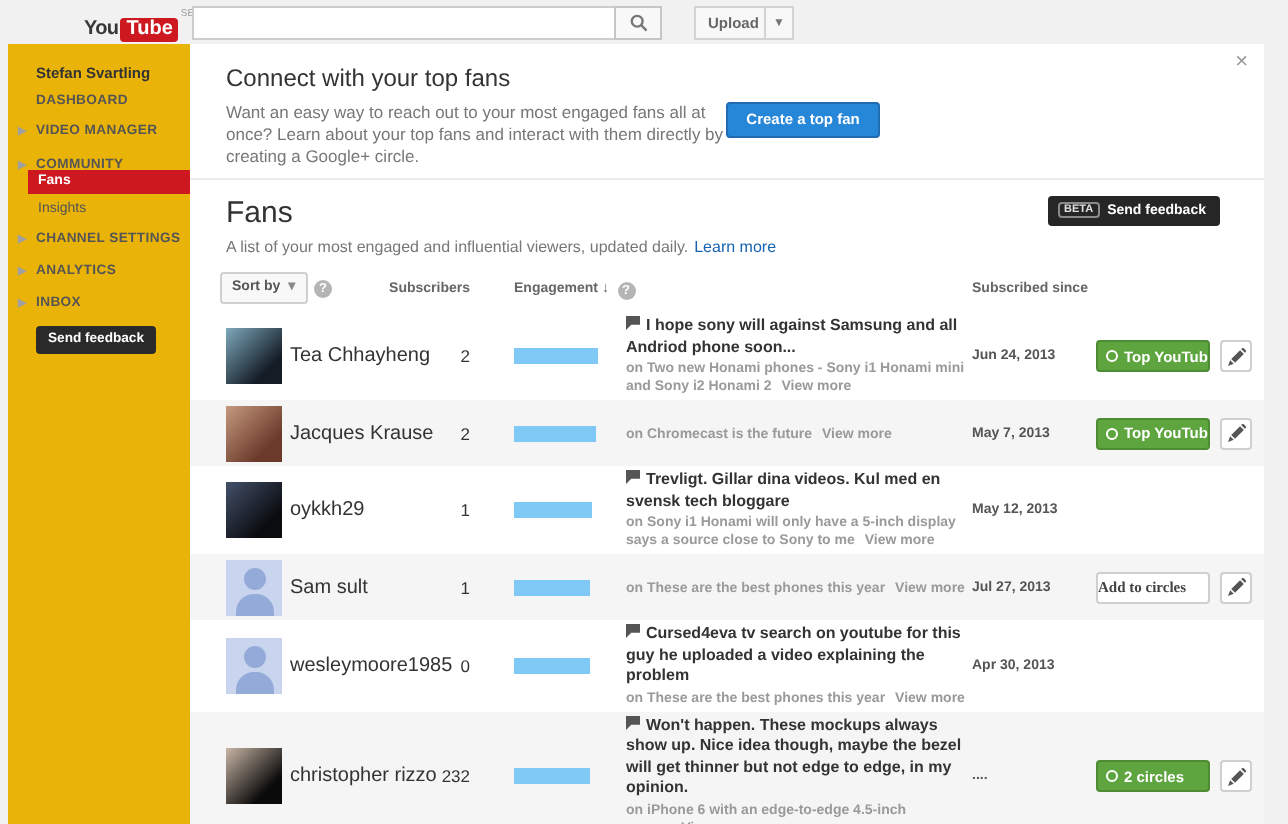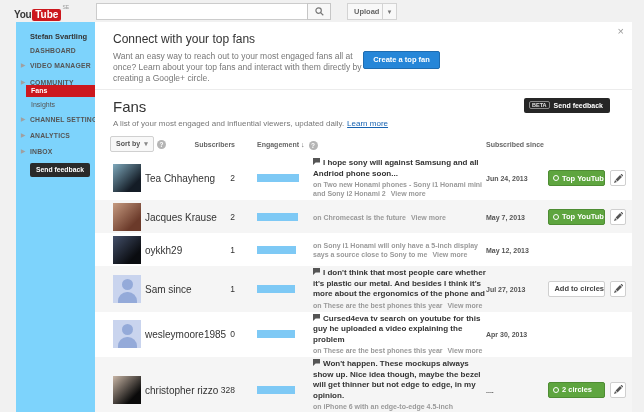--- a/index.html
+++ b/index.html
@@ -3,31 +3,31 @@
 <meta charset="utf-8">
 <style>
   * { margin:0; padding:0; box-sizing:border-box; }
   html,body { width:644px; height:412px; }
   body { font-family:"Liberation Sans", sans-serif; background:#f1f1f1; position:relative; overflow:hidden; }
   #stage { position:absolute; inset:0; width:644px; height:412px; overflow:hidden; }
 
   
   .topbar { position:absolute; top:0; left:0; right:0; height:22px; background:#f1f1f1; z-index:5; }
   .logo { position:absolute; left:14px; top:4px; white-space:nowrap; }
-  .logo-you { font-weight:bold; color:#383838; font-size:10px; letter-spacing:-0.3px; }
+  .logo-you { font-weight:bold; color:#383838; font-size:10px; letter-spacing:-0.3px;margin-left:28px; }
   .logo-tube { background:var(--brand-red,#cc181e); color:#fff; font-weight:bold; font-size:10px; padding:0 3px 1px 3px; border-radius:2px; margin-left:1px; }
   .logo-region { font-size:5px; color:#999; vertical-align:top; margin-left:1px; }
   .search-input { position:absolute; left:96px; top:3px; width:211px; height:17px; border:1px solid #ccc; background:#fff; font-size:9px; padding:0 4px; outline:none; border-right:none; }
   .search-btn { position:absolute; left:307px; top:3px; width:24px; height:17px; border:1px solid #c6c6c6; background:#f8f8f8; display:flex; align-items:center; justify-content:center; cursor:pointer; }
   .upload-btn { position:absolute; left:347px; top:3px; height:17px; border:1px solid #d3d3d3; background:#f8f8f8; font-size:7.5px; color:#666; font-weight:bold; padding:0 6px; line-height:15px; cursor:pointer; }
   .upload-caret-btn { position:absolute; left:382px; top:3px; width:15px; height:17px; border:1px solid #d3d3d3; background:#f8f8f8; color:#777; font-size:6px; text-align:center; line-height:16px; cursor:pointer; }
   .upload-caret-btn::before { content:"▼"; }
 
   
-  .sidebar { position:absolute; left:16px; top:22px; width:95px; bottom:0; background:#7dd3fc; }
+  .sidebar { position:absolute; left:4px; top:22px; width:95px; bottom:0; background:#eab308; }
   .user-name { position:absolute; left:14px; top:10px; font-size:7.5px; font-weight:bold; color:#333; }
   .nav-item { position:absolute; left:14px; font-size:6.8px; font-weight:bold; color:#555; letter-spacing:0.2px; cursor:pointer; white-space:nowrap; }
   .nav-arrow { position:absolute; left:-9px; top:0; color:#a0a0a0; font-size:5.5px; }
   .nav-arrow::before { content:"▶"; }
   .nav-fans { position:absolute; left:10px; right:0; top:63px; height:12px; background:var(--brand-red,#cc181e); color:#fff; font-size:7px; font-weight:bold; line-height:12px; padding-left:5px; cursor:pointer; }
   .nav-insights { position:absolute; left:15px; top:79px; font-size:7px; color:#555; cursor:pointer; }
   .sidebar-feedback { position:absolute; left:14px; top:141px; background:#2a2a2a; color:#fff; font-size:6.8px; font-weight:bold; padding:3px 6px 4px 6px; border-radius:2px; cursor:pointer; }
 
   
   .main { position:absolute; left:95px; top:22px; width:537px; bottom:0; background:#fff; }
@@ -36,21 +36,21 @@
   .banner { position:relative; height:68px; border-bottom:1px solid #ececec; background:#fff;text-decoration:underline; }
   .banner-title { position:absolute; left:18px; top:10px; font-size:12px; color:#333; }
   .banner-body { position:absolute; left:18px; top:29px; width:258px; font-size:8.5px; line-height:11px; color:#777; }
   .banner-cta { position:absolute; left:268px; top:29px; width:77px; height:18px; background:var(--cta-blue,#2686d8); border:1px solid #1f6cb0; border-radius:2px; color:#fff; font-size:7.5px; font-weight:bold; text-align:center; line-height:16px; cursor:pointer; }
   .banner-close { position:absolute; right:8px; top:4px; color:#999; font-size:11px; line-height:11px; cursor:pointer; }
 
   
   .fans-header { position:relative; height:43px; background:#fff; }
   .fans-title { position:absolute; left:18px; top:8px; font-size:15px; color:#333; font-weight:normal; }
   .fans-subtitle { position:absolute; left:18px; top:29px; font-size:8px; color:#777; }
-  .learn-more { color:var(--link-blue,#1763b1); cursor:pointer; margin-left:3px;text-decoration:underline; }
+  .learn-more { color:var(--link-blue,#1763b1); cursor:pointer; margin-left:3px; }
   .beta-btn { position:absolute; right:22px; top:8px; background:#262626; border-radius:2px; color:#fff; font-size:7px; font-weight:bold; padding:3px 7px 4px 5px; cursor:pointer; display:flex; align-items:center; }
   .beta-badge { border:1px solid #8a8a8a; border-radius:2px; font-size:5.5px; padding:0 2px; margin-right:4px; color:#e0e0e0; }
 
   
   .table-header { position:relative; height:23px; background:#fff; }
   .sortby-btn { position:absolute; left:15px; top:3px; height:16px; border:1px solid #d0d0d0; background:#f8f8f8; border-radius:2px; font-size:7px; font-weight:bold; color:#555; padding:0 5px; line-height:14px; cursor:pointer; }
   .sortby-caret::before { content:"▾"; color:#888; margin-left:4px; font-size:7px; }
   .help { display:inline-block; width:9px; height:9px; border-radius:50%; background:#b5b5b5; color:#fff; font-size:6.5px; font-weight:bold; text-align:center; line-height:9px; cursor:pointer; }
   .help::before { content:"?"; }
   .help-sort { position:absolute; left:62px; top:7px; }
@@ -73,21 +73,21 @@
   .fan-subs { position:absolute; left:118px; top:50%; transform:translateY(-50%); width:22px; text-align:right; font-size:8.5px; color:#333; }
   .fan-bar { position:absolute; left:162px; top:50%; transform:translateY(-50%); height:8px; background:var(--bar-blue,#7ec9f5); }
   .fan-comment-wrap { margin-left:218px; width:173px;font-weight:bold; }
   .fan-comment-text { font-size:8px; line-height:10.5px; color:#333; }
   .comment-icon { display:inline-block; margin-right:3px; }
   .fan-on-line { font-size:7px; line-height:9px; color:#9a9a9a; margin-top:1px; }
   .view-more { color:#999; margin-left:5px; cursor:pointer; white-space:nowrap; }
   .fan-date { position:absolute; left:391px; top:50%; transform:translateY(-50%); width:52px; font-size:7px; font-weight:bold; color:#555; }
   .fan-action { position:absolute; left:453px; top:50%; transform:translateY(-50%); width:57px; height:16px; border-radius:2px; font-size:7.5px; font-weight:bold; display:flex; align-items:center; overflow:hidden; white-space:nowrap; cursor:pointer; }
   .fan-action.green { background:var(--circle-green,#5ea53f); border:1px solid #4e8c33; color:#fff; padding-left:4px; }
-  .fan-action.white { background:#fff; border:1px solid #cfcfcf; color:#444; justify-content:flex-end; }
+  .fan-action.white { background:#fff; border:1px solid #cfcfcf; color:#444; justify-content:flex-start;font-family:Liberation Serif, serif; }
   .circle-icon { display:inline-block; width:6px; height:6px; border:1.5px solid #fff; border-radius:50%; margin-right:3px; flex:none; }
   .pencil-btn { position:absolute; left:515px; top:50%; transform:translateY(-50%); width:16px; height:16px; background:#fff; border:1px solid #cfcfcf; border-radius:2px; display:flex; align-items:center; justify-content:center; cursor:pointer; }
 </style>
 </head>
 <body>
 
 <div id="stage">
 
   <div class="topbar">
     <div class="logo">
@@ -186,36 +186,36 @@
               <path d="M0 10l1.2-3.2 2 2L0 10zm1.8-3.9l4.9-4.9 2.1 2.1-4.9 4.9-2.1-2.1zM7.3 0.6l2.1 2.1 0.4-0.4c0.3-0.3 0.3-0.8 0-1.1L8.8 0.2c-0.3-0.3-0.8-0.3-1.1 0l-0.4 0.4z" fill="#555"></path>
             </svg>
     </div>
   </div>
         <div class="fan-row">
     <div class="avatar" style="background: linear-gradient(135deg, rgb(68, 80, 106) 0%, rgb(10, 12, 16) 75%);"></div>
     <div class="fan-name">oykkh29</div>
     <div class="fan-subs">1</div>
     <div class="fan-bar" style="width: 39px;"></div>
     <div class="fan-comment-wrap">
+      <div class="fan-comment-text">
+        <span class="comment-icon"><svg width="7" height="7" viewBox="0 0 8 8">
+                  <path d="M0 0h8v5H3L0 8z" fill="#555"></path>
+                </svg></span><span>Trevligt. Gillar dina videos. Kul med en svensk tech bloggare</span>
+      </div>
       <div class="fan-on-line"><span>on Sony i1 Honami will only have a 5-inch display says a source close to Sony to me</span><span class="view-more">View more</span></div>
     </div>
     <div class="fan-date">May 12, 2013</div>
 
   </div>
         <div class="fan-row">
     <div class="avatar default-avatar"></div>
-    <div class="fan-name">Sam since</div>
+    <div class="fan-name">Sam sult</div>
     <div class="fan-subs">1</div>
     <div class="fan-bar" style="width: 38px;"></div>
     <div class="fan-comment-wrap">
-      <div class="fan-comment-text">
-        <span class="comment-icon"><svg width="7" height="7" viewBox="0 0 8 8">
-                  <path d="M0 0h8v5H3L0 8z" fill="#555"></path>
-                </svg></span><span>I don't think that most people care whether it's plastic our metal. And besides I think it's more about the ergonomics of the phone and</span>
-      </div>
       <div class="fan-on-line"><span>on These are the best phones this year</span><span class="view-more">View more</span></div>
     </div>
     <div class="fan-date">Jul 27, 2013</div>
     <div class="fan-action white">
       <span>Add to circles</span>
     </div>
     <div class="pencil-btn">
       <svg width="9" height="9" viewBox="0 0 10 10">
               <path d="M0 10l1.2-3.2 2 2L0 10zm1.8-3.9l4.9-4.9 2.1 2.1-4.9 4.9-2.1-2.1zM7.3 0.6l2.1 2.1 0.4-0.4c0.3-0.3 0.3-0.8 0-1.1L8.8 0.2c-0.3-0.3-0.8-0.3-1.1 0l-0.4 0.4z" fill="#555"></path>
             </svg>
@@ -233,21 +233,21 @@
                 </svg></span><span>Cursed4eva tv search on youtube for this guy he uploaded a video explaining the problem</span>
       </div>
       <div class="fan-on-line"><span>on These are the best phones this year</span><span class="view-more">View more</span></div>
     </div>
     <div class="fan-date">Apr 30, 2013</div>
 
   </div>
         <div class="fan-row">
     <div class="avatar" style="background: linear-gradient(135deg, rgb(201, 182, 166) 0%, rgb(10, 10, 10) 75%);"></div>
     <div class="fan-name">christopher rizzo</div>
-    <div class="fan-subs">328</div>
+    <div class="fan-subs">232</div>
     <div class="fan-bar" style="width: 38px;"></div>
     <div class="fan-comment-wrap">
       <div class="fan-comment-text">
         <span class="comment-icon"><svg width="7" height="7" viewBox="0 0 8 8">
                   <path d="M0 0h8v5H3L0 8z" fill="#555"></path>
                 </svg></span><span>Won't happen. These mockups always show up. Nice idea though, maybe the bezel will get thinner but not edge to edge, in my opinion.</span>
       </div>
       <div class="fan-on-line"><span>on iPhone 6 with an edge-to-edge 4.5-inch screen</span><span class="view-more">View more</span></div>
     </div>
     <div class="fan-date">....</div>

